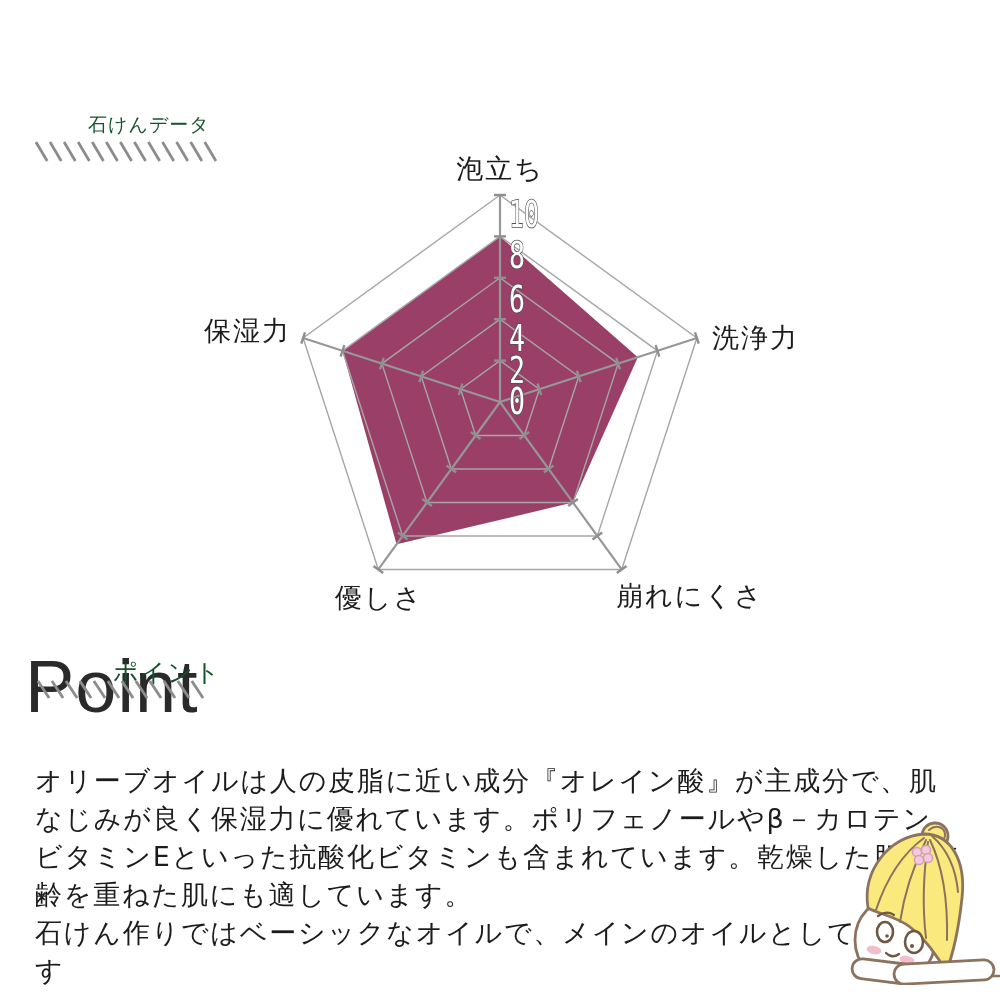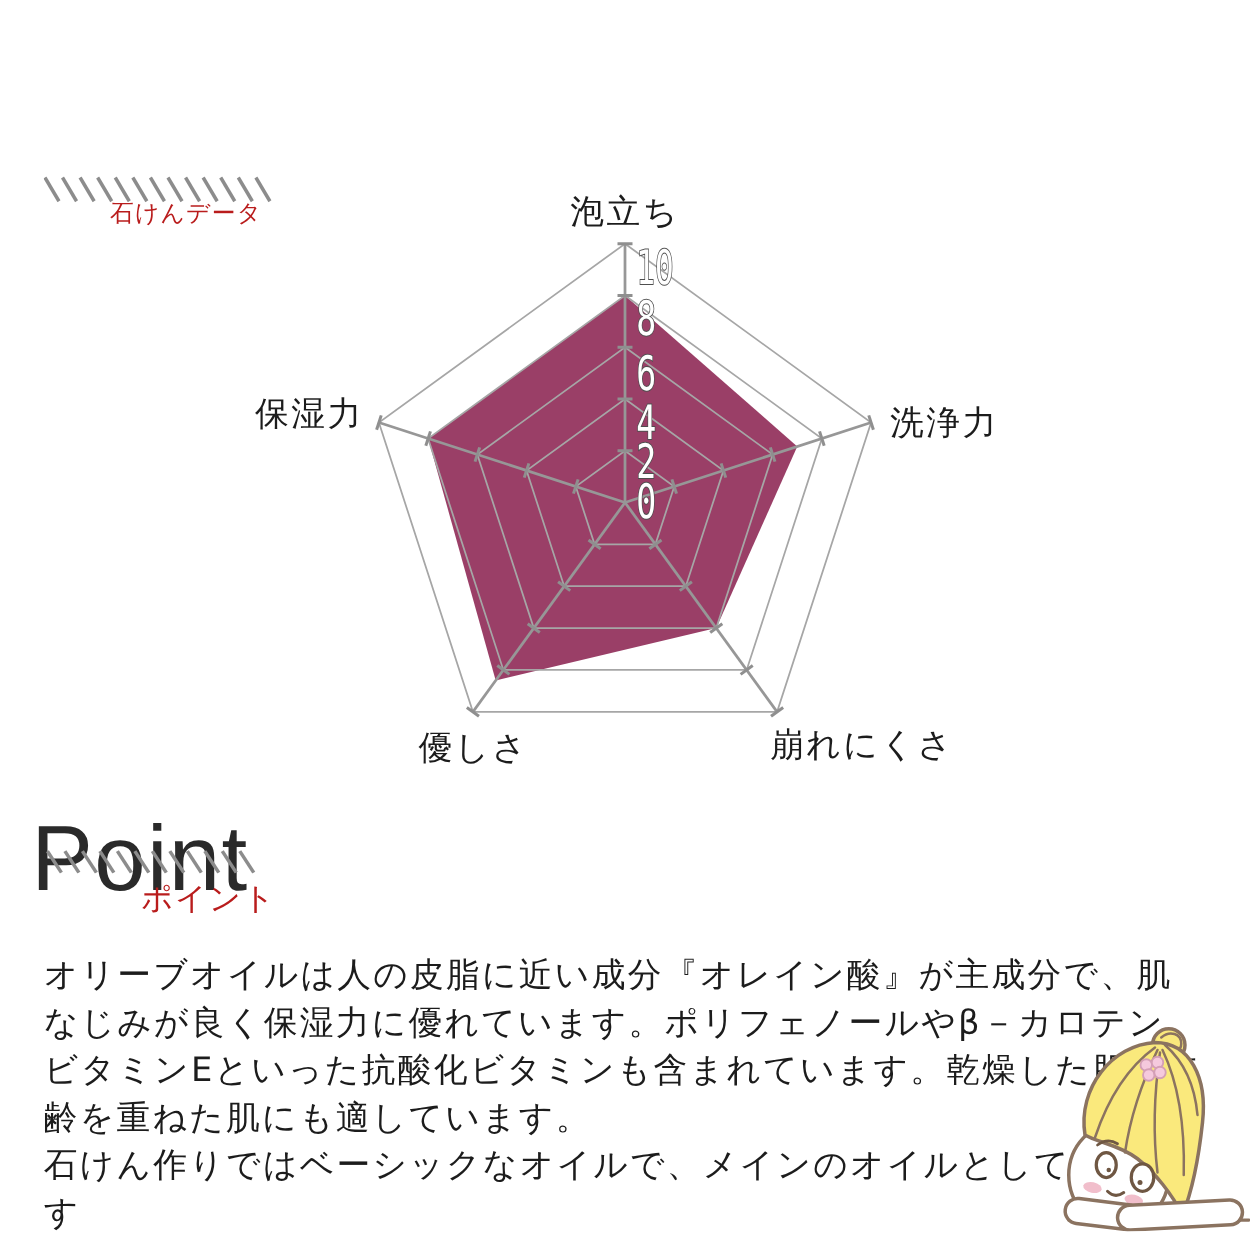--- a/index.html
+++ b/index.html
@@ -3,21 +3,21 @@
 <meta charset="utf-8">
 <style>
   html,body{margin:0;padding:0;background:#fff;}
   .page{position:relative;width:1000px;height:1000px;background:#ffffff;overflow:hidden;
         font-family:"DejaVu Sans","Liberation Sans",sans-serif;}
   .heading{position:absolute;font-family:"Liberation Sans","DejaVu Sans",sans-serif;
            font-weight:300;font-size:74px;line-height:1.0;color:#2A2A2A;letter-spacing:1px;}
   .heading-date{left:35px;top:45px;}
   .heading-point{left:25px;top:600px;}
   .subheading{position:absolute;font-family:"DejaVu Serif","Liberation Serif",serif;
-              color:#b91c1c;margin-top:46px;}
+              color:#14532d;}
   .sub-date{left:88px;top:112px;font-size:19px;letter-spacing:1px;}
   .sub-point{left:113px;top:656px;font-size:25px;letter-spacing:1.5px;}
   .hatch{position:absolute;}
   .hatch-date{left:35px;top:141px;width:195px;height:21px;}
   .hatch-point{left:37px;top:680px;width:180px;height:19px;}
   #radar{position:absolute;left:0;top:0;pointer-events:none;}
   .ticklab{font-family:"DejaVu Sans Mono","Liberation Mono",monospace;font-size:38px;
            fill:#ffffff;stroke:#4F4F4F;stroke-width:1.6px;paint-order:stroke;}
   .catlab{font-family:"DejaVu Sans","Liberation Sans",sans-serif;font-size:27px;
           fill:#1C1C1C;letter-spacing:2px;}

